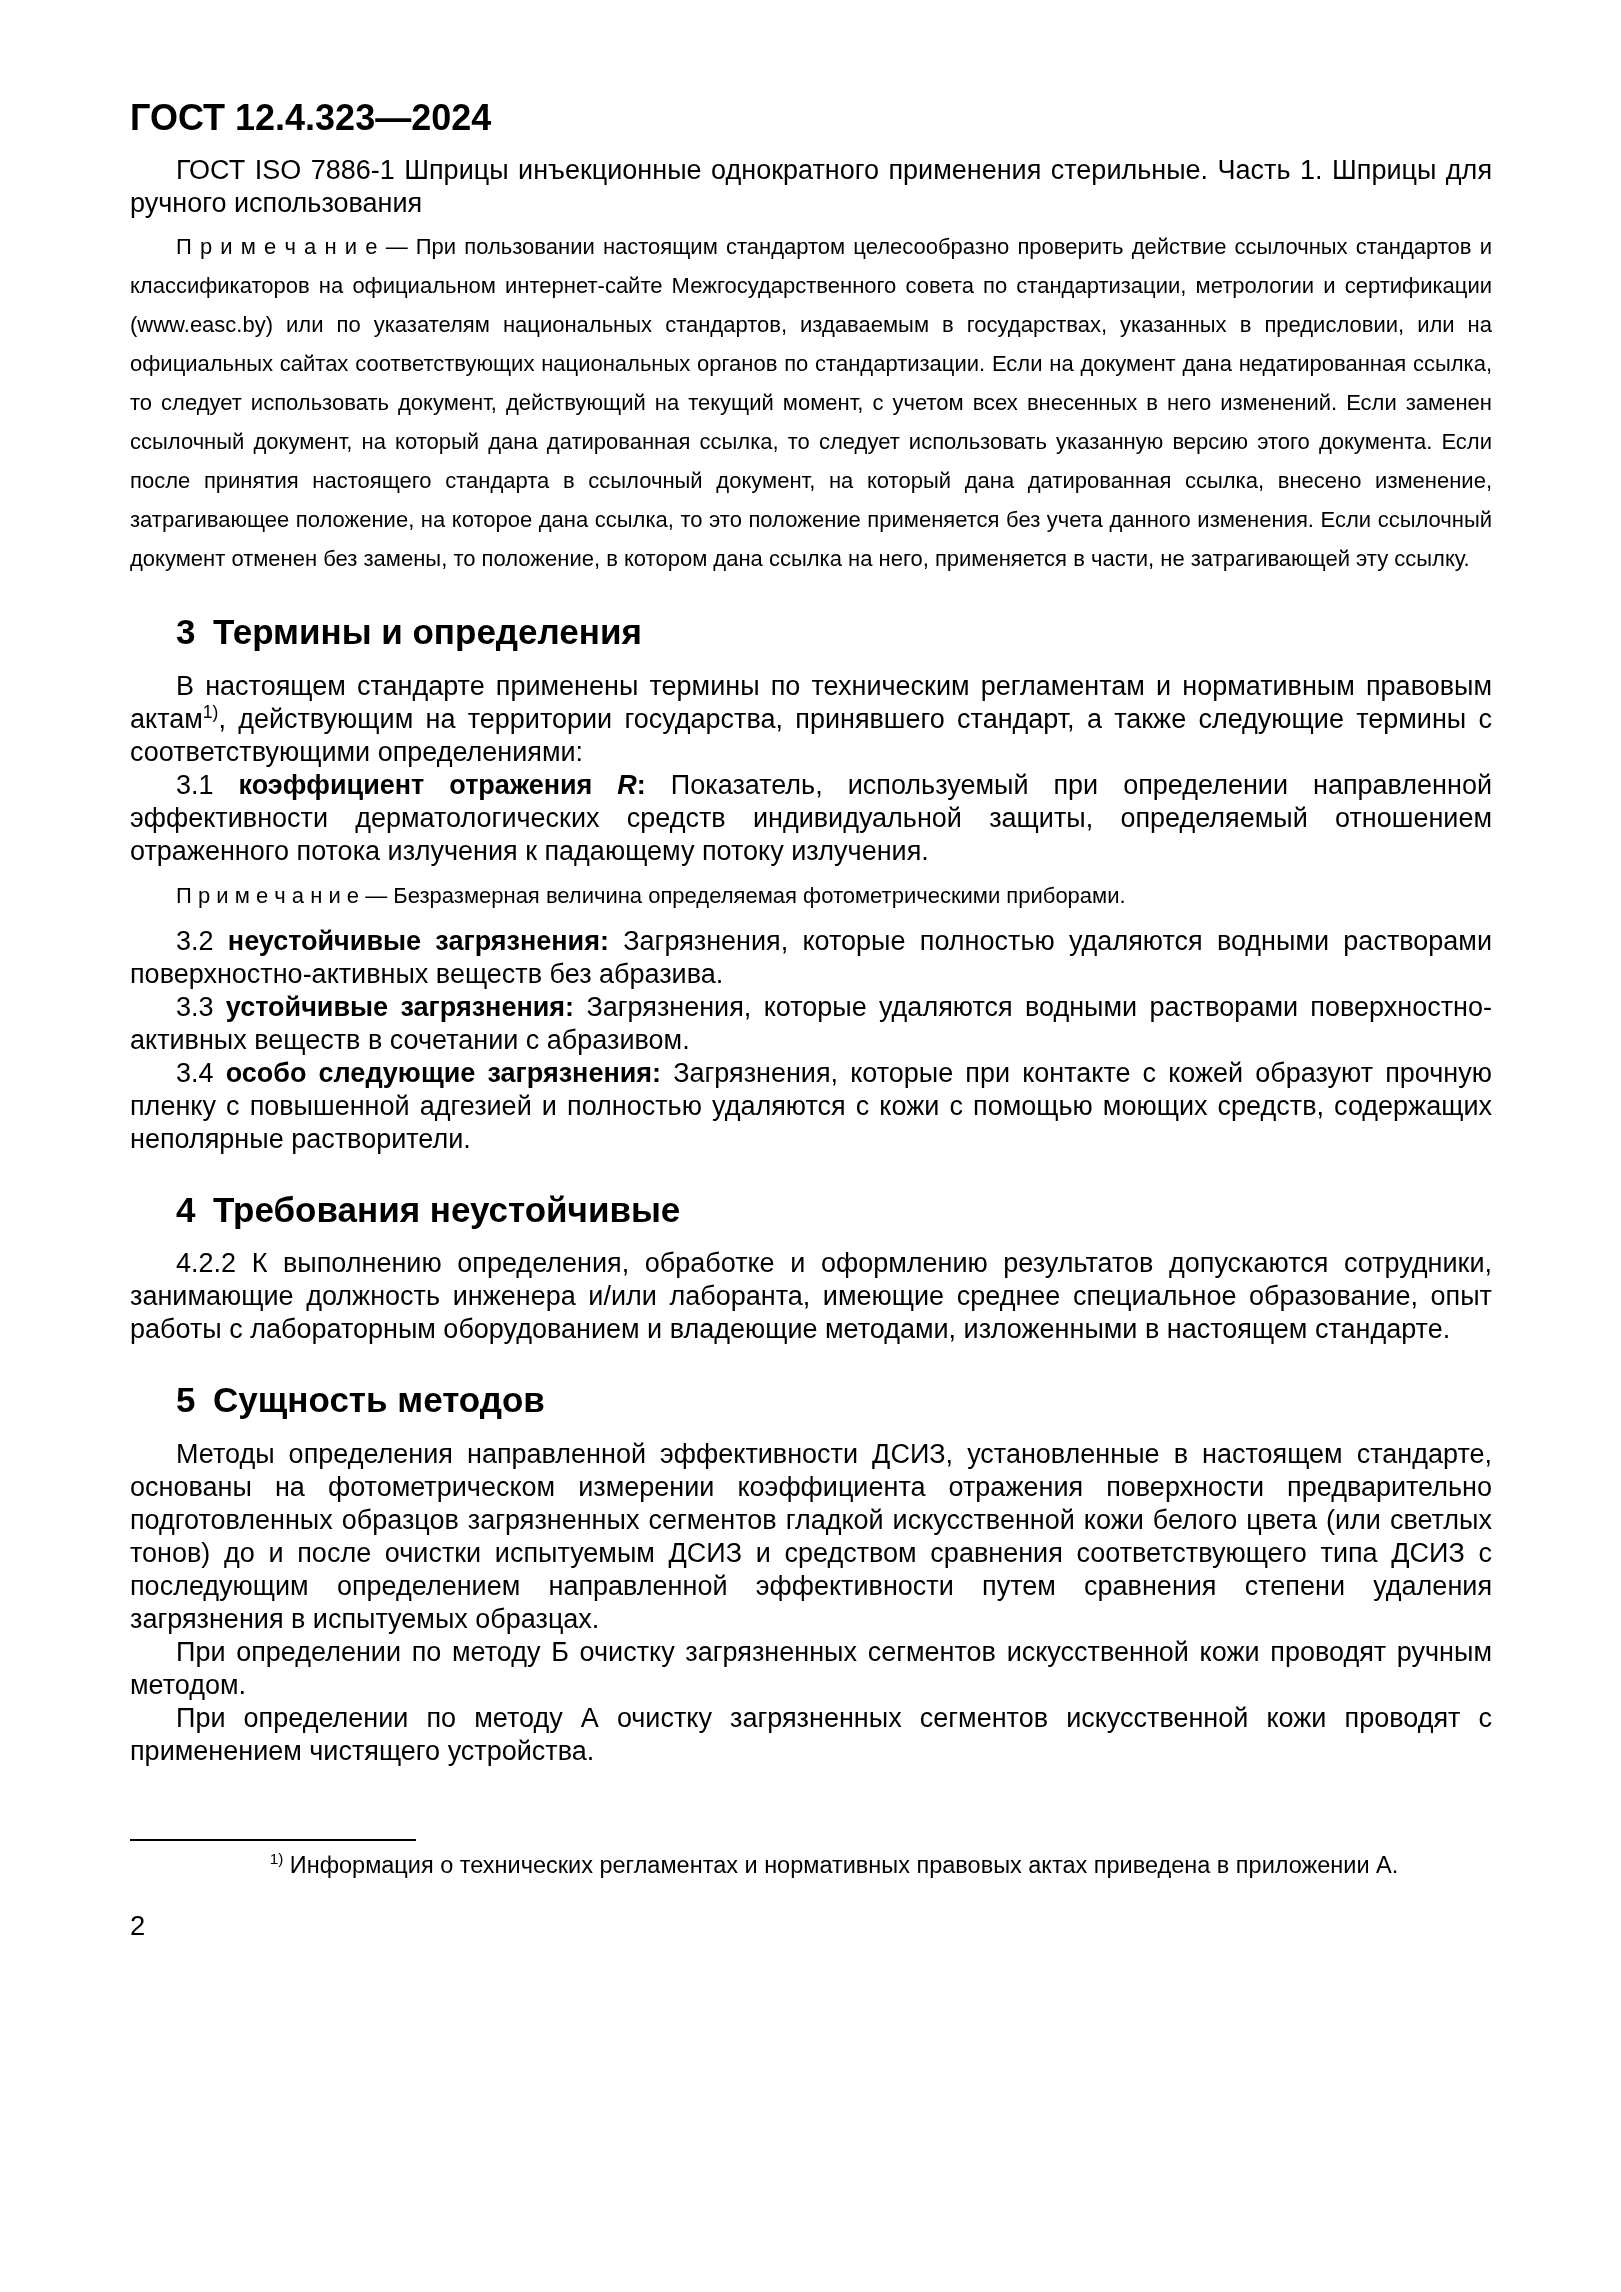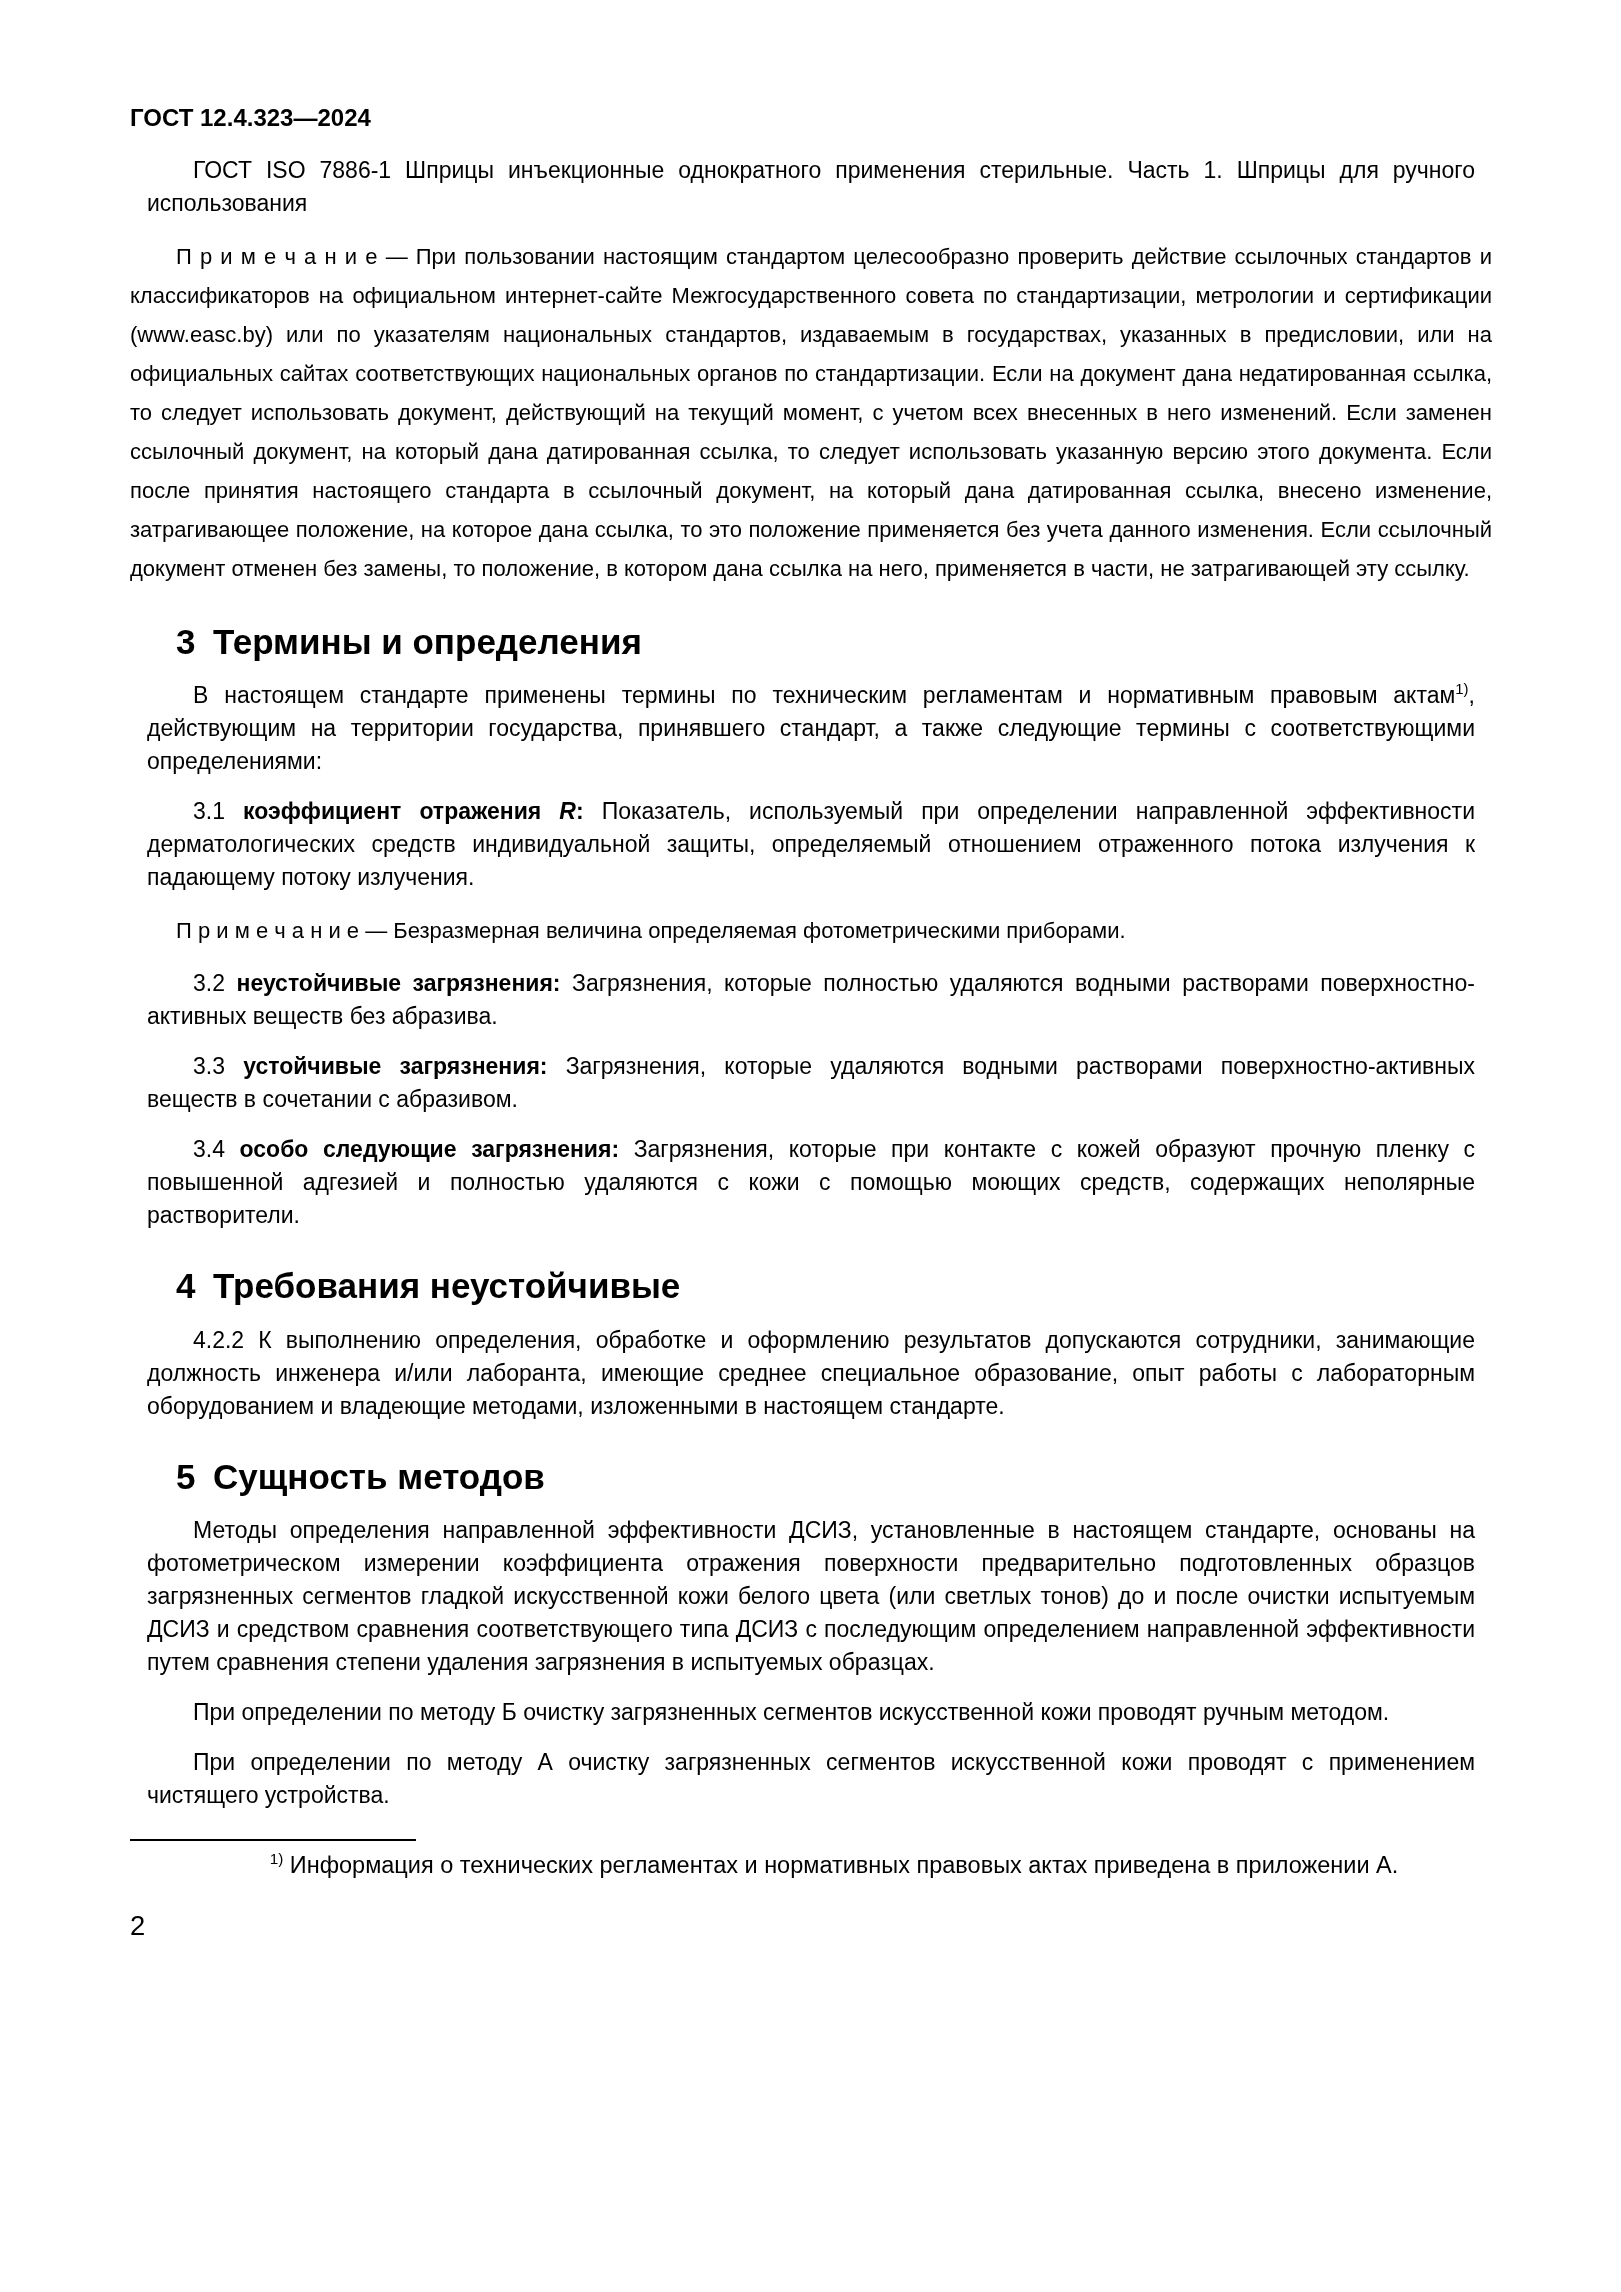--- a/index.html
+++ b/index.html
@@ -18,30 +18,30 @@
     overflow: hidden;
   }
   .content {
     position: absolute;
     left: 130px;
     top: 101px;
     width: 1362px;
   }
   .running-header {
     font-weight: bold;
-    font-size: 24px;
+    font-size: 36px;
     line-height: 33px;
     margin-bottom: 19.6px;
   }
   p.body {
-    font-size: 23px;
+    font-size: 27px;
     line-height: 33px;
     text-align: justify;
     text-indent: 46px;
-    margin: 17px;
+    margin: 0;
   }
   p.note {
     font-size: 22px;
     line-height: 39px;
     text-align: justify;
     text-indent: 46px;
     margin: 7.8px 0 9.8px 0;
   }
   h2.heading {
     font-size: 35px;

